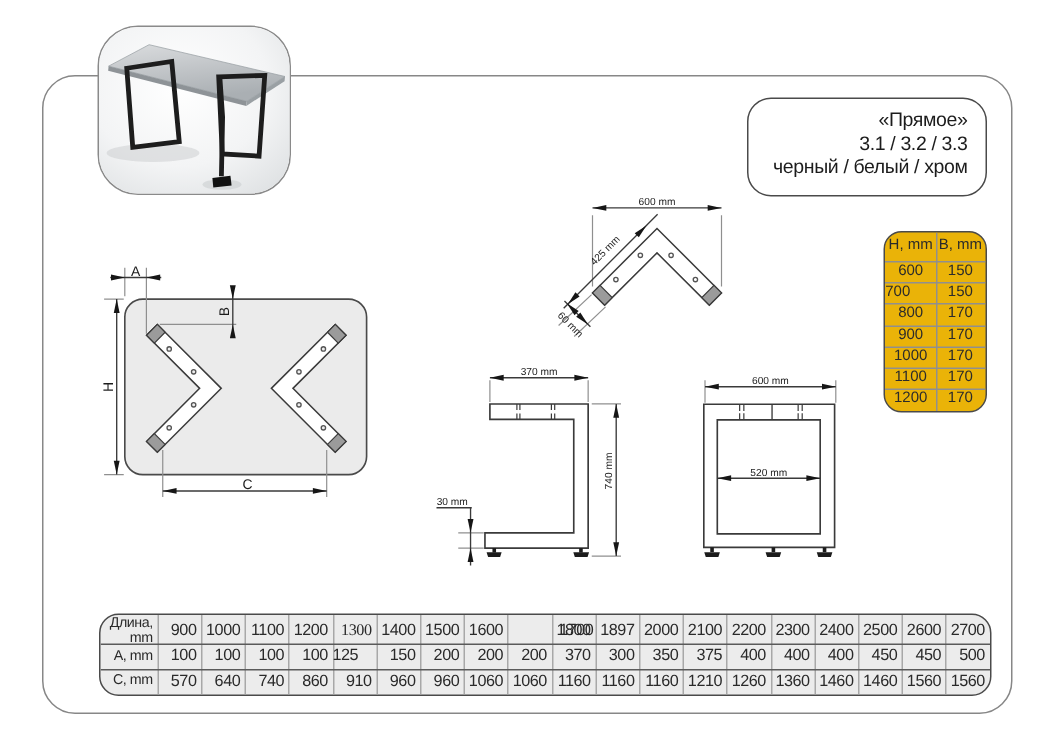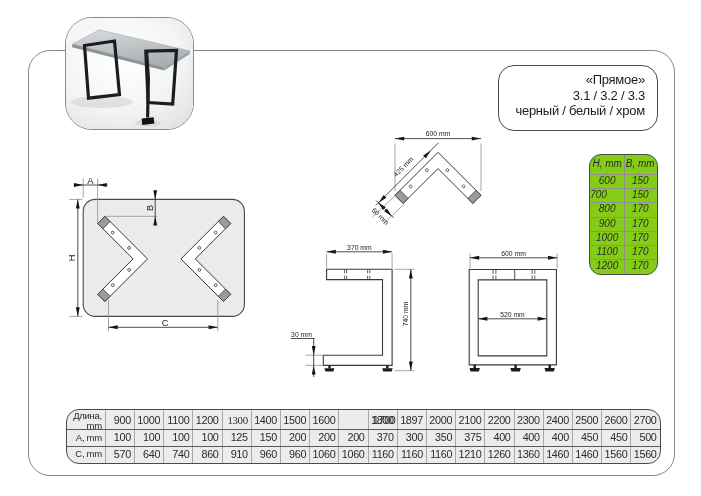--- a/index.html
+++ b/index.html
@@ -229,21 +229,21 @@
 <path d="M75.6,100.6 L87.6,99.2 L88.4,105.6 L76.2,107.0 Z" fill="#111111"></path>
 </svg>
 </div>
 
 <div class="abs" style="left:497.5px;top:65px;width:160.5px;height:66px;border:1.4px solid #4a4a4a;border-radius:16px;background:#fff;box-sizing:border-box;
  font-size:13px;line-height:15.5px;color:#1c1c1c;letter-spacing:-0.25px;text-align:right;padding:6px 12px 0 0;">
 
 «Прямое»<br>3.1 / 3.2 / 3.3<br>черный / белый / хром
 </div>
 
-<div class="abs" style="left:589.2px;top:154.4px;width:68.8px;height:120.9px;box-sizing:border-box;background:#84cc16;border:1.3px solid #4a4a4a;border-radius:12px;overflow:hidden;font-size:10px;color:#2b2b2b;font-style:italic;">
+<div class="abs" style="left:589.2px;top:154.4px;width:68.8px;height:120.9px;box-sizing:border-box;background:#eab308;border:1.3px solid #4a4a4a;border-radius:12px;overflow:hidden;font-size:10px;color:#2b2b2b;">
 <div style="position:absolute;left:0;right:0;top:18.6px;height:1px;background:#8f8f8f;"></div>
 <div style="position:absolute;left:0;right:0;top:32.82px;height:1px;background:#8f8f8f;"></div>
 <div style="position:absolute;left:0;right:0;top:47.04px;height:1px;background:#8f8f8f;"></div>
 <div style="position:absolute;left:0;right:0;top:61.26px;height:1px;background:#8f8f8f;"></div>
 <div style="position:absolute;left:0;right:0;top:75.48px;height:1px;background:#8f8f8f;"></div>
 <div style="position:absolute;left:0;right:0;top:89.7px;height:1px;background:#8f8f8f;"></div>
 <div style="position:absolute;left:0;right:0;top:103.92px;height:1px;background:#8f8f8f;"></div>
 <div style="position:absolute;left:33.9px;top:0;bottom:0;width:1px;background:#8f8f8f;"></div>
 <div style="position:absolute;left:0;top:0;width:33.9px;height:18.6px;line-height:18.6px;text-align:center;">H, mm</div>
 <div style="position:absolute;left:33.9px;top:0;width:32.3px;height:18.6px;line-height:18.6px;text-align:center;">B, mm</div>
@@ -304,21 +304,21 @@
 <div style="position:absolute;left:417.90px;top:0px;width:26.20px;height:19.7px;line-height:20.7px;text-align:right;">2200</div>
 <div style="position:absolute;left:447.10px;top:0px;width:26.20px;height:19.7px;line-height:20.7px;text-align:right;">2300</div>
 <div style="position:absolute;left:476.30px;top:0px;width:26.20px;height:19.7px;line-height:20.7px;text-align:right;">2400</div>
 <div style="position:absolute;left:505.50px;top:0px;width:26.20px;height:19.7px;line-height:20.7px;text-align:right;">2500</div>
 <div style="position:absolute;left:534.70px;top:0px;width:26.20px;height:19.7px;line-height:20.7px;text-align:right;">2600</div>
 <div style="position:absolute;left:563.90px;top:0px;width:26.20px;height:19.7px;line-height:20.7px;text-align:right;">2700</div>
 <div style="position:absolute;left:38.30px;top:19.7px;width:26.20px;height:17.1px;line-height:17.1px;text-align:right;">100</div>
 <div style="position:absolute;left:67.50px;top:19.7px;width:26.20px;height:17.1px;line-height:17.1px;text-align:right;">100</div>
 <div style="position:absolute;left:96.70px;top:19.7px;width:26.20px;height:17.1px;line-height:17.1px;text-align:right;">100</div>
 <div style="position:absolute;left:125.90px;top:19.7px;width:26.20px;height:17.1px;line-height:17.1px;text-align:right;">100</div>
-<div style="position:absolute;left:155.10px;top:19.7px;width:26.20px;height:17.1px;line-height:17.1px;text-align:right;">125</div>
+<div style="position:absolute;left:155.10px;top:19.7px;width:26.20px;height:17.1px;line-height:17.1px;">125</div>
 <div style="position:absolute;left:184.30px;top:19.7px;width:26.20px;height:17.1px;line-height:17.1px;text-align:right;">150</div>
 <div style="position:absolute;left:213.50px;top:19.7px;width:26.20px;height:17.1px;line-height:17.1px;text-align:right;">200</div>
 <div style="position:absolute;left:242.70px;top:19.7px;width:26.20px;height:17.1px;line-height:17.1px;text-align:right;">200</div>
 <div style="position:absolute;left:271.90px;top:19.7px;width:26.20px;height:17.1px;line-height:17.1px;text-align:right;">200</div>
 <div style="position:absolute;left:301.10px;top:19.7px;width:26.20px;height:17.1px;line-height:17.1px;text-align:right;">370</div>
 <div style="position:absolute;left:330.30px;top:19.7px;width:26.20px;height:17.1px;line-height:17.1px;text-align:right;">300</div>
 <div style="position:absolute;left:359.50px;top:19.7px;width:26.20px;height:17.1px;line-height:17.1px;text-align:right;">350</div>
 <div style="position:absolute;left:388.70px;top:19.7px;width:26.20px;height:17.1px;line-height:17.1px;text-align:right;">375</div>
 <div style="position:absolute;left:417.90px;top:19.7px;width:26.20px;height:17.1px;line-height:17.1px;text-align:right;">400</div>
 <div style="position:absolute;left:447.10px;top:19.7px;width:26.20px;height:17.1px;line-height:17.1px;text-align:right;">400</div>

